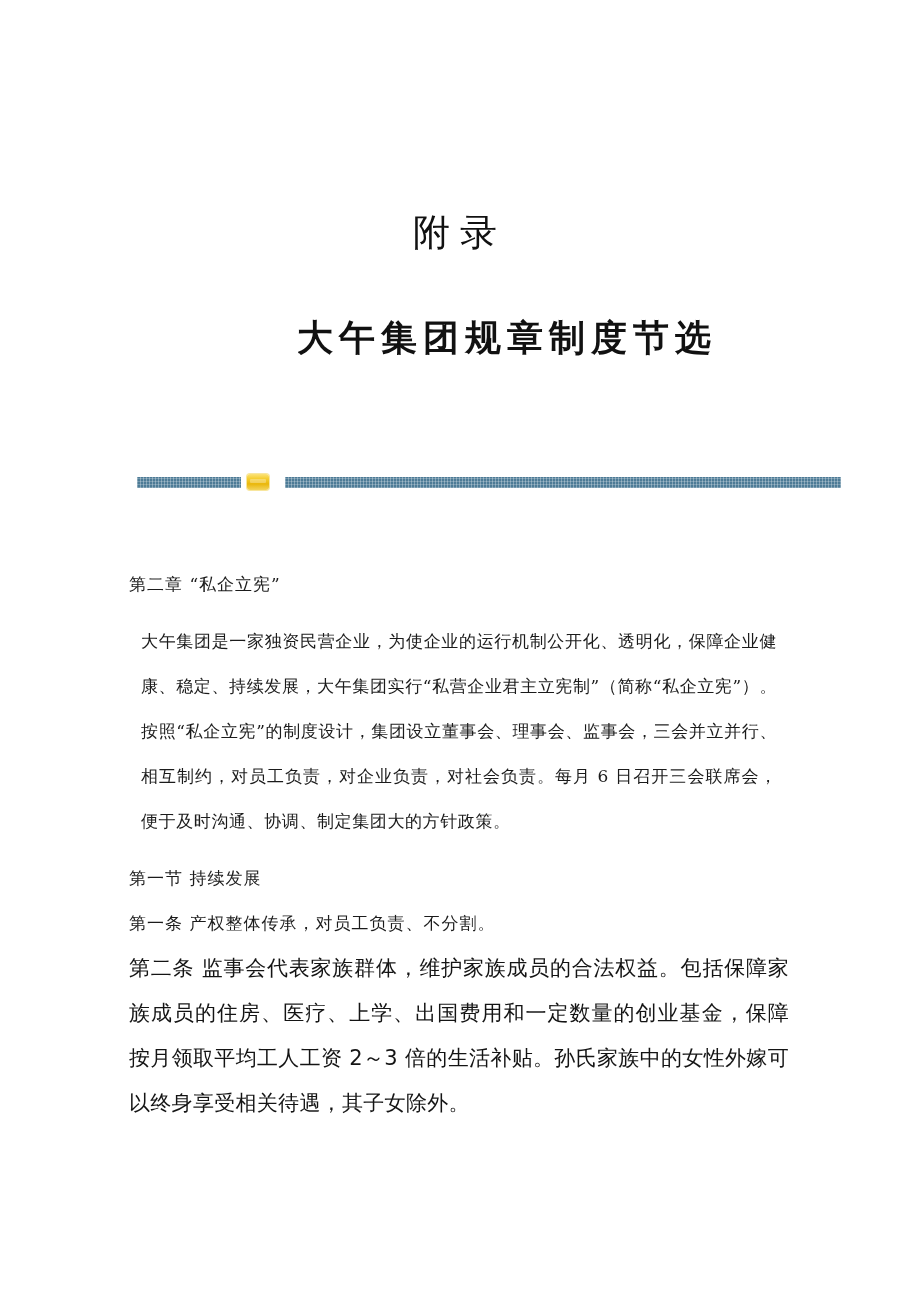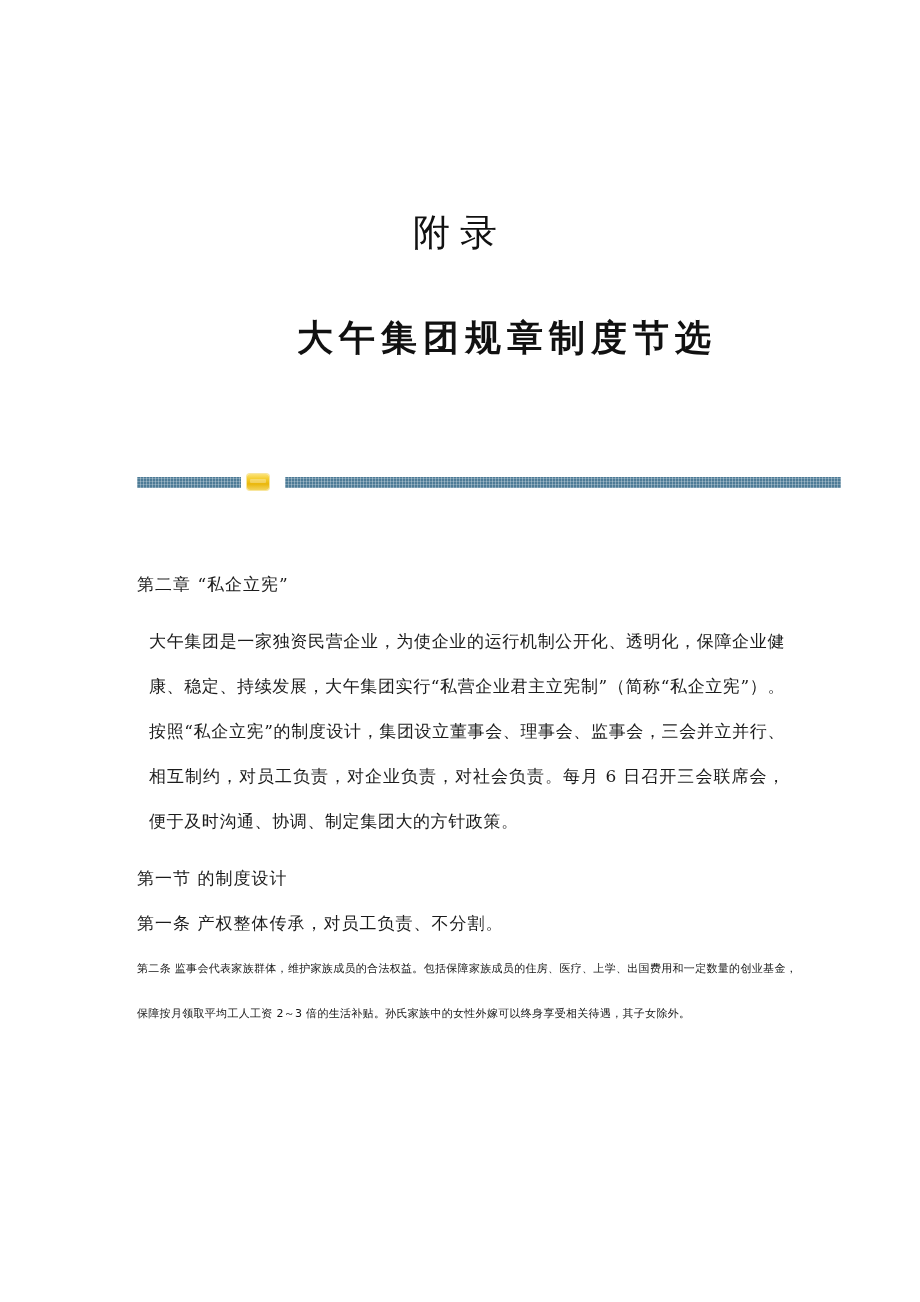--- a/index.html
+++ b/index.html
@@ -101,21 +101,21 @@
     left: 3px; right: 3px;
     top: 5px;
     height: 4px;
     background: rgba(255,255,255,0.30);
     border-radius: 1px;
   }
 
   
   .body-area {
     position: absolute;
-    left: 137px;
+    left: 129px;
     top: 562px;
     width: 660px;
   }
 
   .para {
     font-size: 17px;
     line-height: 45px;
     color: #1b1b1b;
     text-align: justify;
     text-justify: inter-ideograph;
@@ -127,21 +127,21 @@
   .heading-line {
     font-size: 17px;
     line-height: 45px;
     letter-spacing: 1px;
     color: #1b1b1b;
     margin: 0;
     font-family: "DejaVu Serif", "Liberation Serif", serif;
   }
 
   .para-sans {
-    font-size: 11px;
+    font-size: 21px;
     line-height: 45px;
     color: #141414;
     text-align: justify;
     text-justify: inter-ideograph;
     letter-spacing: 0.3px;
     margin: 0;
     font-family: "DejaVu Sans", "Liberation Sans", sans-serif;
   }
 </style>
 </head>
@@ -158,21 +158,21 @@
     <div class="divider-gem"></div>
     <div class="divider-bar divider-right"></div>
   </div>
 
   <div class="body-area">
 
     <p class="heading-line">第二章 “私企立宪”</p>
 
     <p class="para">大午集团是一家独资民营企业，为使企业的运行机制公开化、透明化，保障企业健康、稳定、持续发展，大午集团实行“私营企业君主立宪制”（简称“私企立宪”）。按照“私企立宪”的制度设计，集团设立董事会、理事会、监事会，三会并立并行、相互制约，对员工负责，对企业负责，对社会负责。每月 6 日召开三会联席会，便于及时沟通、协调、制定集团大的方针政策。</p>
 
-    <p class="heading-line">第一节 的制度设计</p>
+    <p class="heading-line">第一节 持续发展</p>
 
     <p class="heading-line">第一条 产权整体传承，对员工负责、不分割。</p>
 
     <p class="para-sans">第二条 监事会代表家族群体，维护家族成员的合法权益。包括保障家族成员的住房、医疗、上学、出国费用和一定数量的创业基金，保障按月领取平均工人工资 2～3 倍的生活补贴。孙氏家族中的女性外嫁可以终身享受相关待遇，其子女除外。</p>
 
   </div>
 
 </div>
 
 </body></html>

